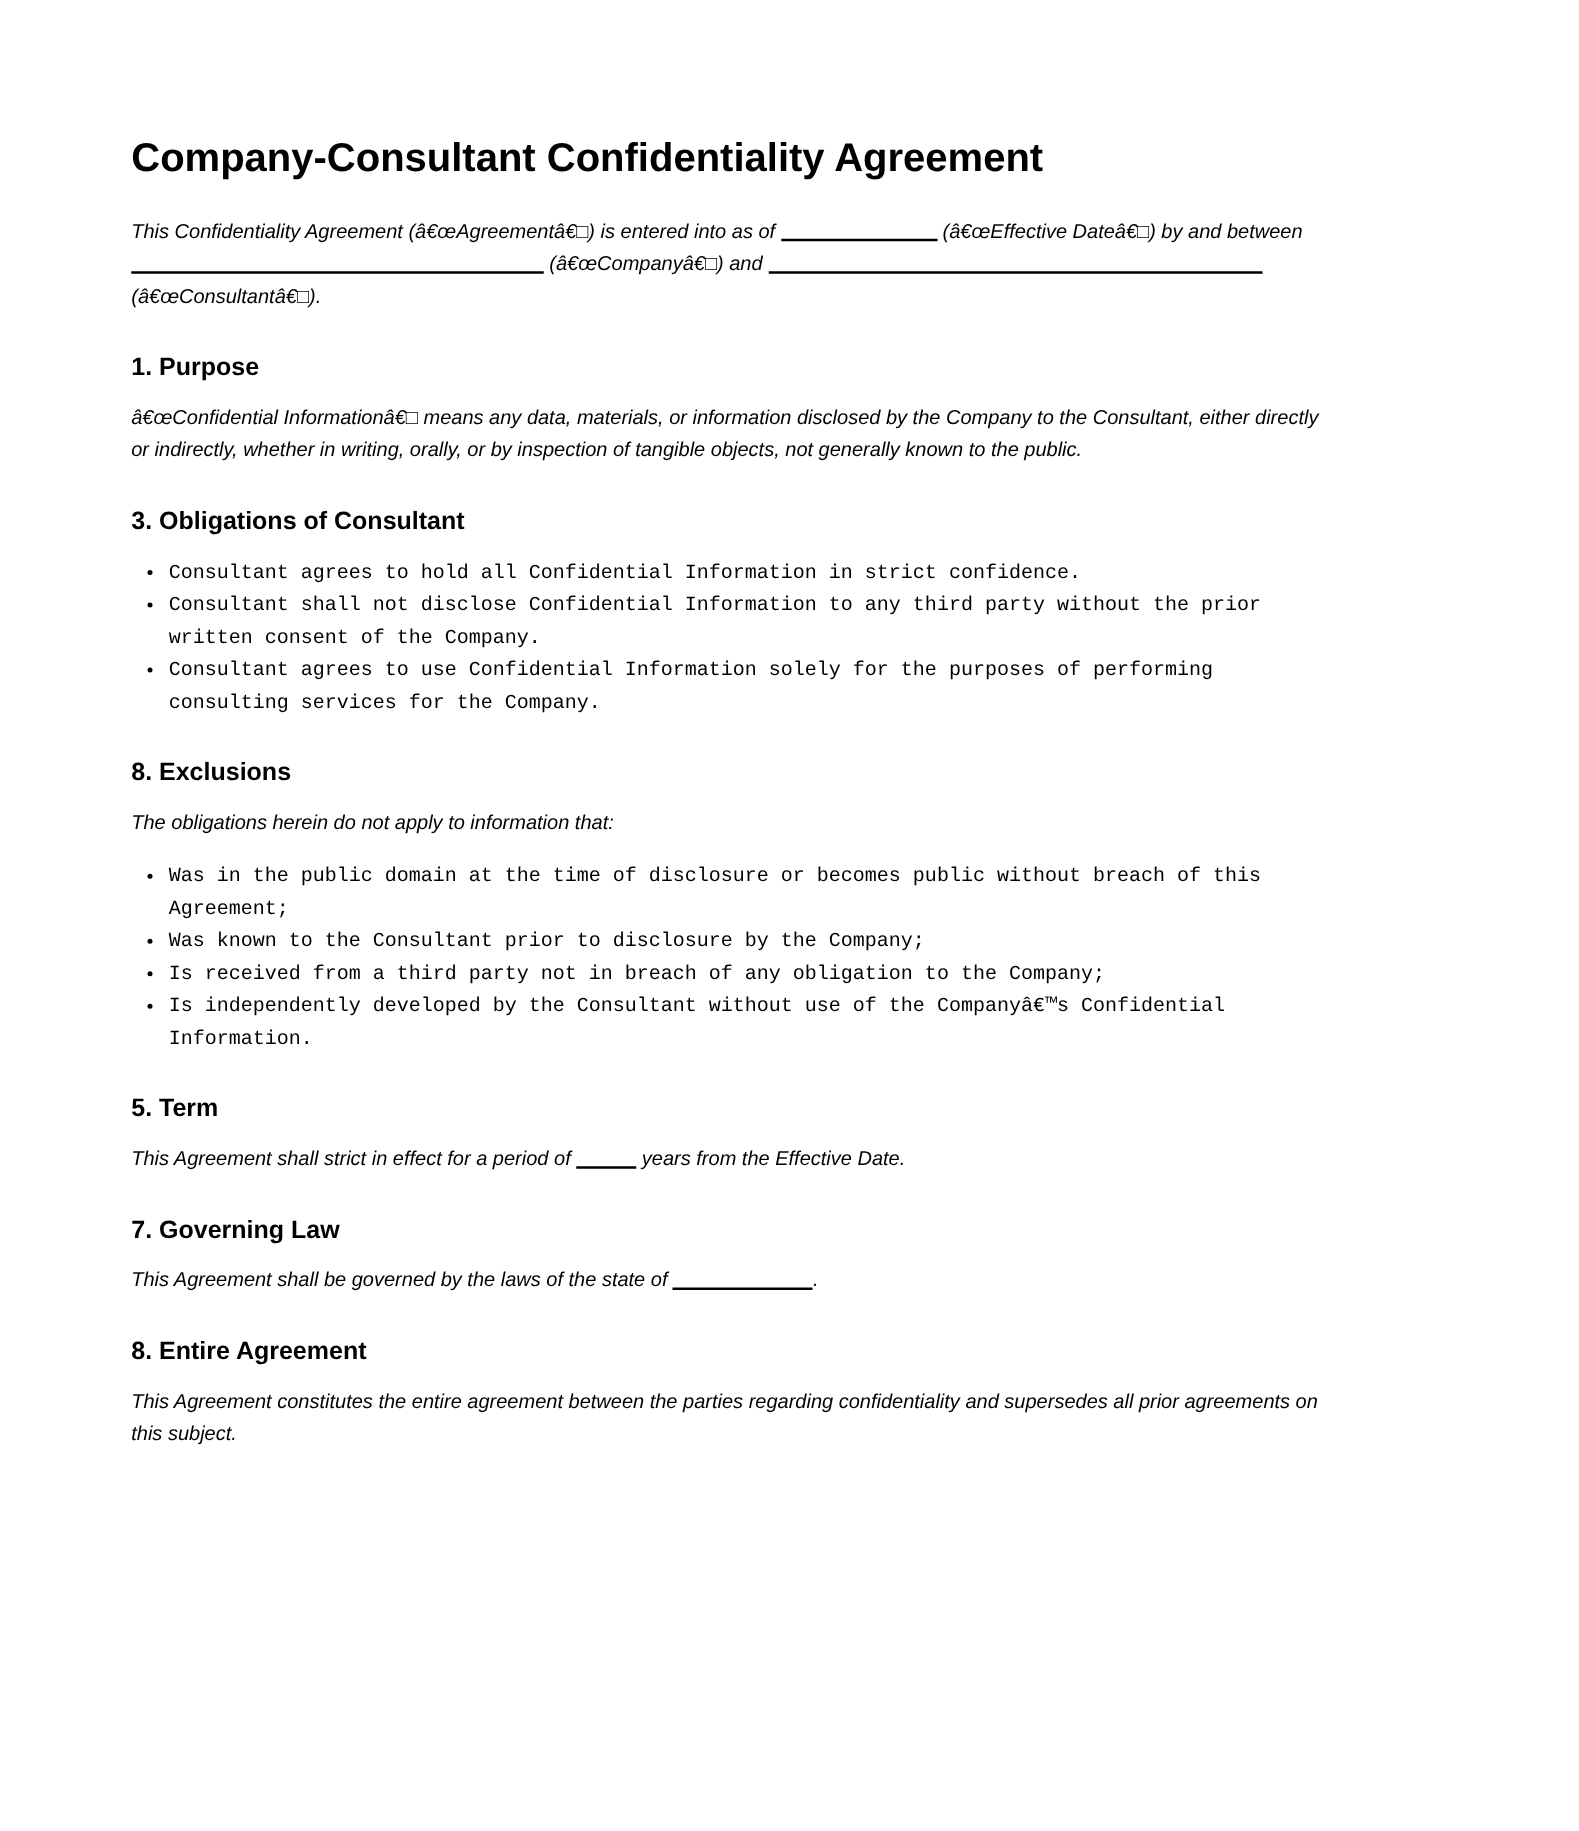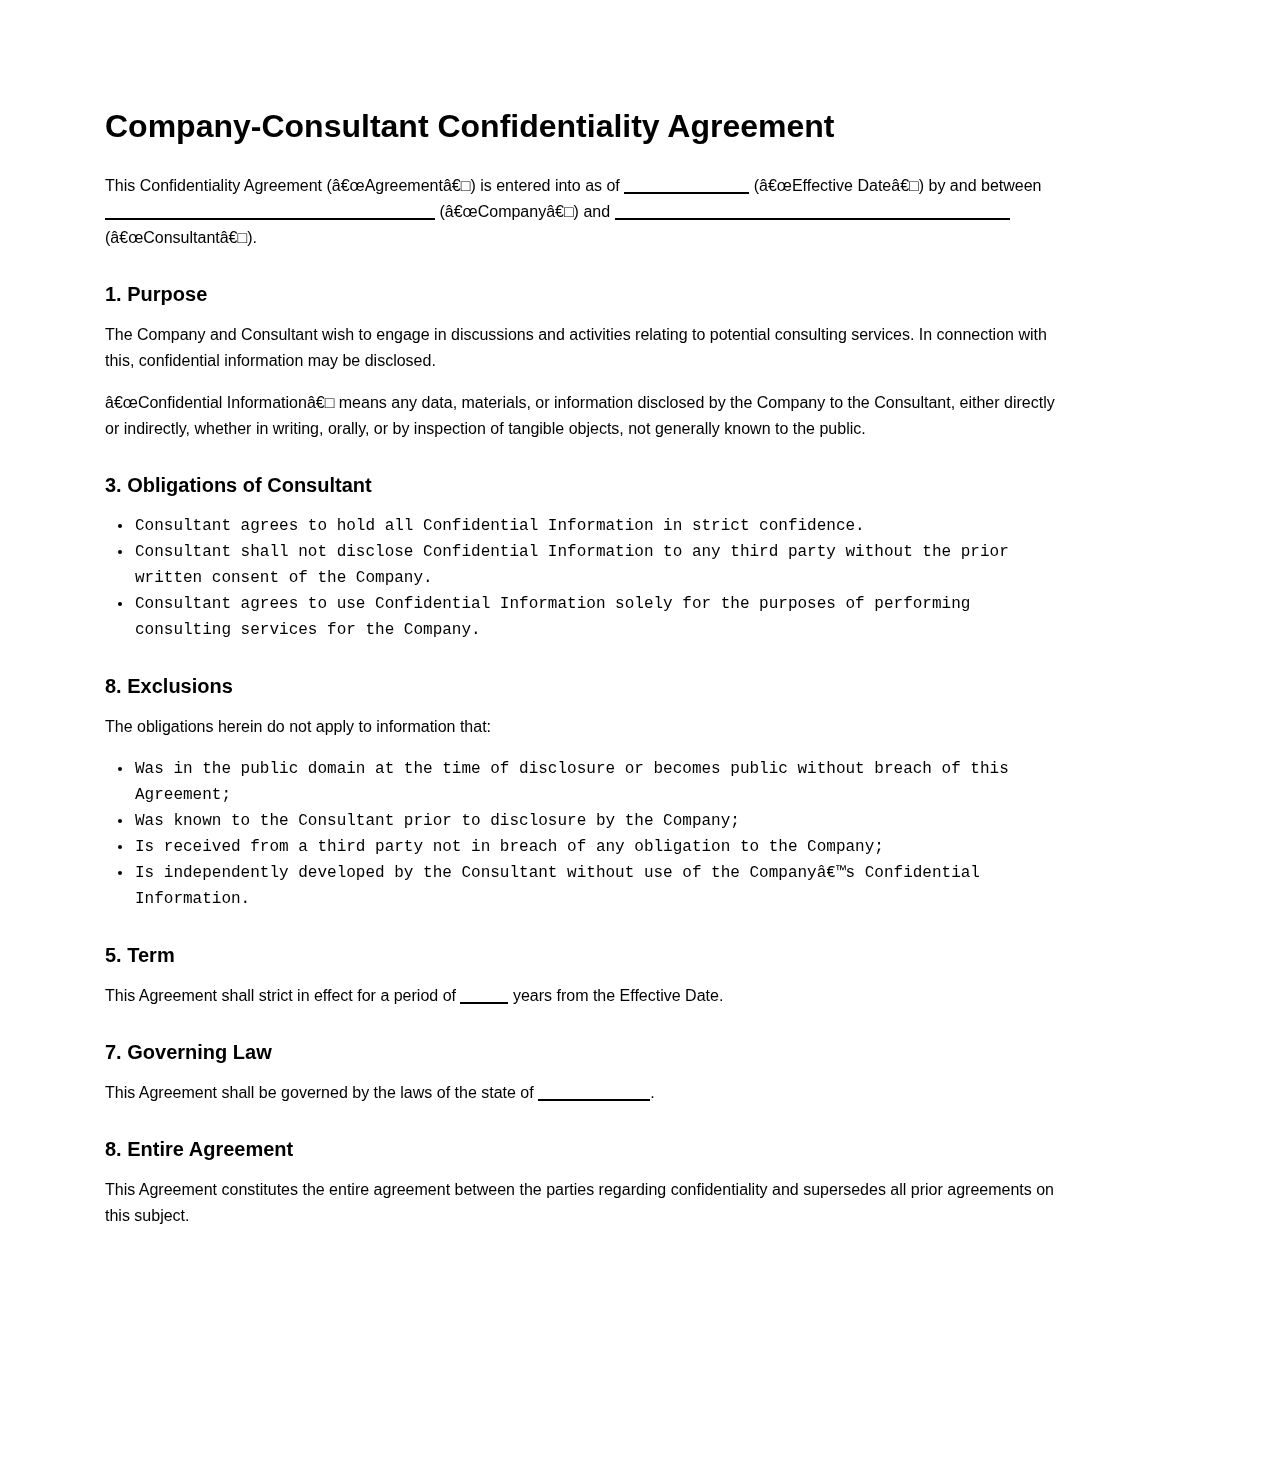--- a/index.html
+++ b/index.html
@@ -28,20 +28,21 @@
     margin: 0 0 28px 0;
   }
   h2.section-heading {
     font-size: 20px;
     line-height: 23px;
     font-weight: 700;
     margin: 32px 0 14px 0;
   }
   p.para {
     margin: 16px 0;
+    font-style: italic;
   }
   ul.bullet-list {
     margin: 16px 0;
     padding-left: 28px;
     font-family: Liberation Mono, monospace;
   }
   ul.bullet-list li {
     margin: 0;
     padding-left: 2px;
   }
@@ -67,21 +68,20 @@
   <p class="para"><span>This Confidentiality Agreement (â€œAgreementâ€□) is entered into as of</span>
     <span class="blank blank-date"></span>
     <span>(â€œEffective Dateâ€□) by and between</span>
     <span class="blank blank-company"></span>
     <span>(â€œCompanyâ€□) and</span>
     <span class="blank blank-consultant"></span>
     <span>(â€œConsultantâ€□).</span></p>
 
   <section>
     <h2 class="section-heading">1. Purpose</h2>
-    <p class="para">The Company and Consultant wish to engage in discussions and activities relating to potential consulting services. In connection with this, confidential information may be disclosed.</p>
   </section>
 
   <section>
     <p class="para">â€œConfidential Informationâ€□ means any data, materials, or information disclosed by the Company to the Consultant, either directly or indirectly, whether in writing, orally, or by inspection of tangible objects, not generally known to the public.</p>
   </section>
 
   <section>
     <h2 class="section-heading">3. Obligations of Consultant</h2>
     <ul class="bullet-list">
       <li>Consultant agrees to hold all Confidential Information in strict confidence.</li>

